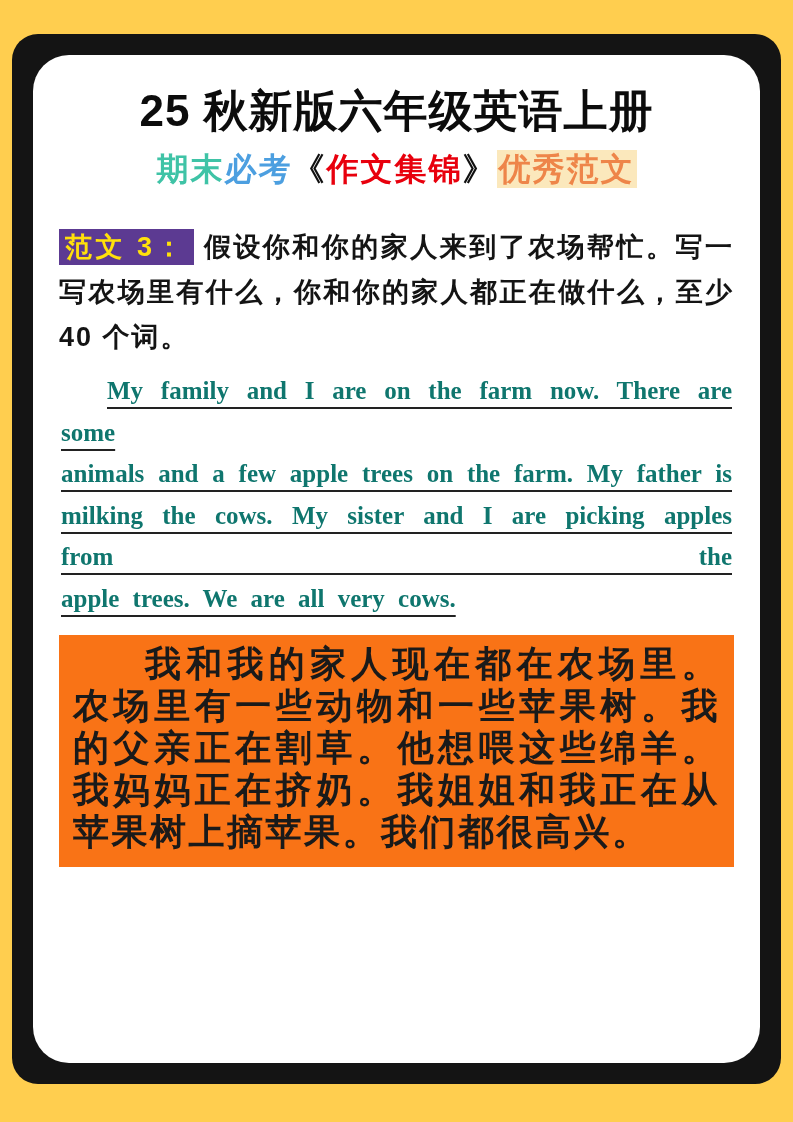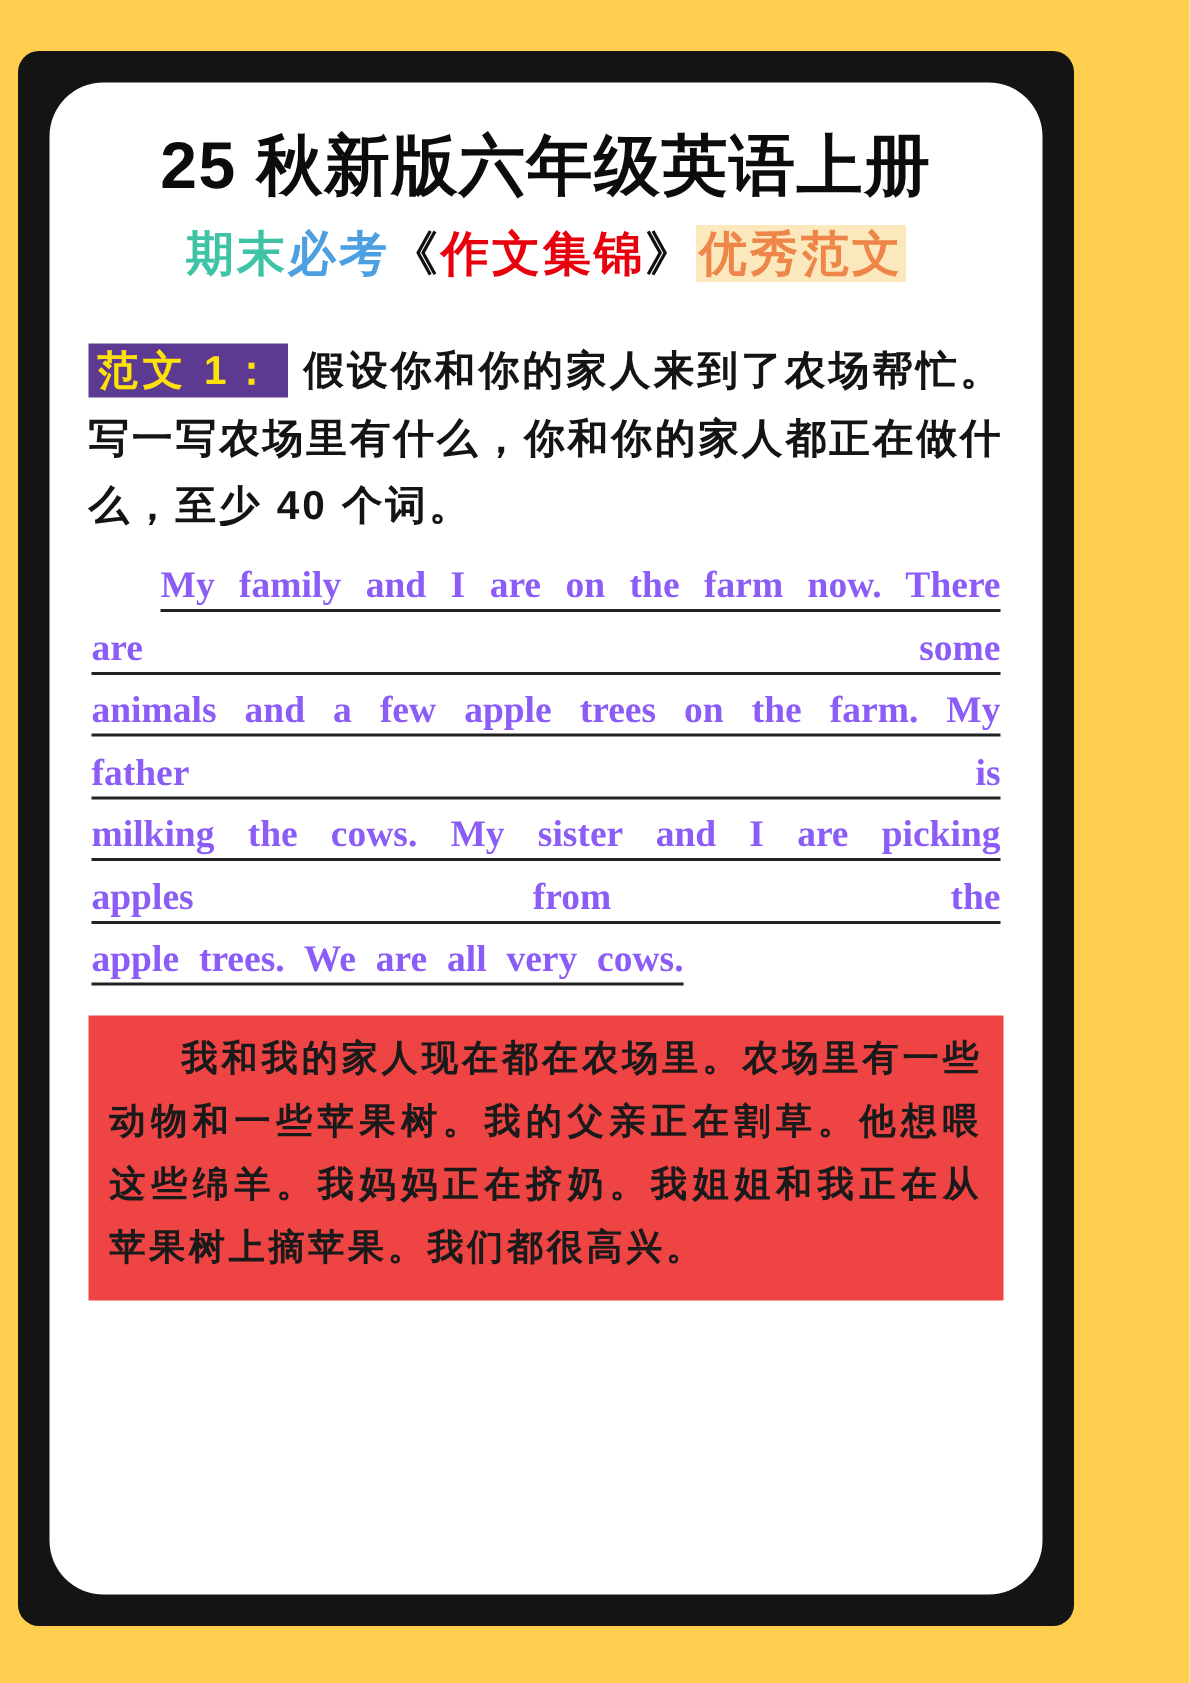--- a/index.html
+++ b/index.html
@@ -4,23 +4,23 @@
 <style>
   html,body{margin:0;padding:0;}
   body{
     width:793px;height:1122px;
     background:#FFCE4F;
     position:relative;
     font-family:"Liberation Sans","DejaVu Sans",sans-serif;
   }
   .frame{
     position:absolute;left:12px;top:34px;
-    width:704px;height:1050px;
+    width:769px;height:1050px;
     background:#141414;
-    border-radius:14px;
+    border-radius:26px;
     box-sizing:border-box;
     padding:21px;
   }
   .paper{
     width:100%;height:100%;
     background:#ffffff;
     border-radius:36px;
     box-sizing:border-box;
     padding:18px 26px 0 26px;
     overflow:hidden;
@@ -69,36 +69,36 @@
     margin-right:10px;
     letter-spacing:3px;
     white-space:nowrap;
   }
   .en-para{margin:8px 2px 0 2px;}
   .en-line{
     font-family:"Liberation Serif","DejaVu Serif",serif;
     font-weight:bold;
     font-size:25px;
     line-height:41.5px;
-    color:#8b5cf6;
+    color:#0f766e;
     word-spacing:7px;
     text-align:justify;
     text-align-last:justify;
     text-decoration:underline;
     text-decoration-thickness:2px;
     text-underline-offset:8px;
     text-decoration-color:#222222;
   }
   .en-line.first{text-indent:46px;}
   .en-line.last{text-align-last:left;}
   .translation{
     margin:16px 0 0 0;
-    background:#ef4444;
+    background:#f97316;
     padding:8px 14px 14px 14px;
-    font-size:24px;
+    font-size:36px;
     line-height:42px;
     font-weight:bold;
     letter-spacing:2.5px;
     color:#1a1a1a;
     text-indent:2em;
     text-align:justify;
   }
 </style>
 </head>
 <body>
@@ -107,21 +107,21 @@
   <div class="paper">
 
     <header>
       <h1 class="title">25 秋新版六年级英语上册</h1>
       <div class="subtitle">
         <span class="c-teal">期末</span><span class="c-blue">必考</span><span class="c-black">《</span><span class="c-red">作文集锦</span><span class="c-black">》</span><span class="c-orange">优秀范文</span>
       </div>
     </header>
 
     <section class="section">
-      <p class="prompt"><span class="label">范文 1：</span><span>假设你和你的家人来到了农场帮忙。写一写农场里有什么，你和你的家人都正在做什么，至少 40 个词。</span></p>
+      <p class="prompt"><span class="label">范文 3：</span><span>假设你和你的家人来到了农场帮忙。写一写农场里有什么，你和你的家人都正在做什么，至少 40 个词。</span></p>
       <div class="en-para">
         <div class="en-line first">My family and I are on the farm now. There are some</div>
         <div class="en-line">animals and a few apple trees on the farm. My father is</div>
         <div class="en-line">milking the cows. My sister and I are picking apples from the</div>
         <div class="en-line last">apple trees. We are all very cows.</div>
       </div>
       <p class="translation">我和我的家人现在都在农场里。农场里有一些动物和一些苹果树。我的父亲正在割草。他想喂这些绵羊。我妈妈正在挤奶。我姐姐和我正在从苹果树上摘苹果。我们都很高兴。</p>
     </section>
 
 

